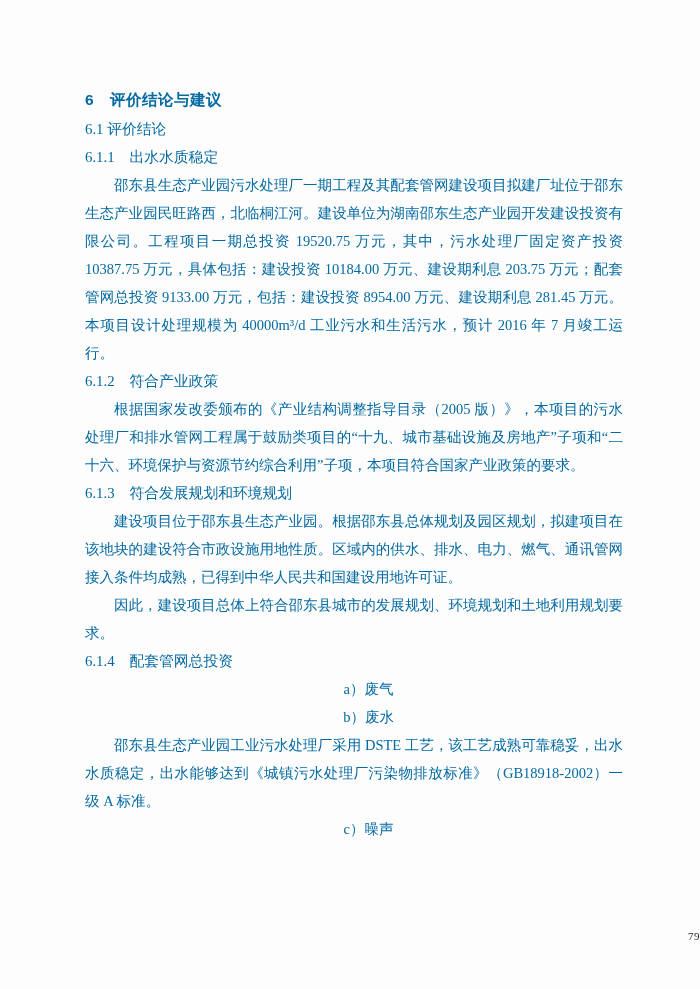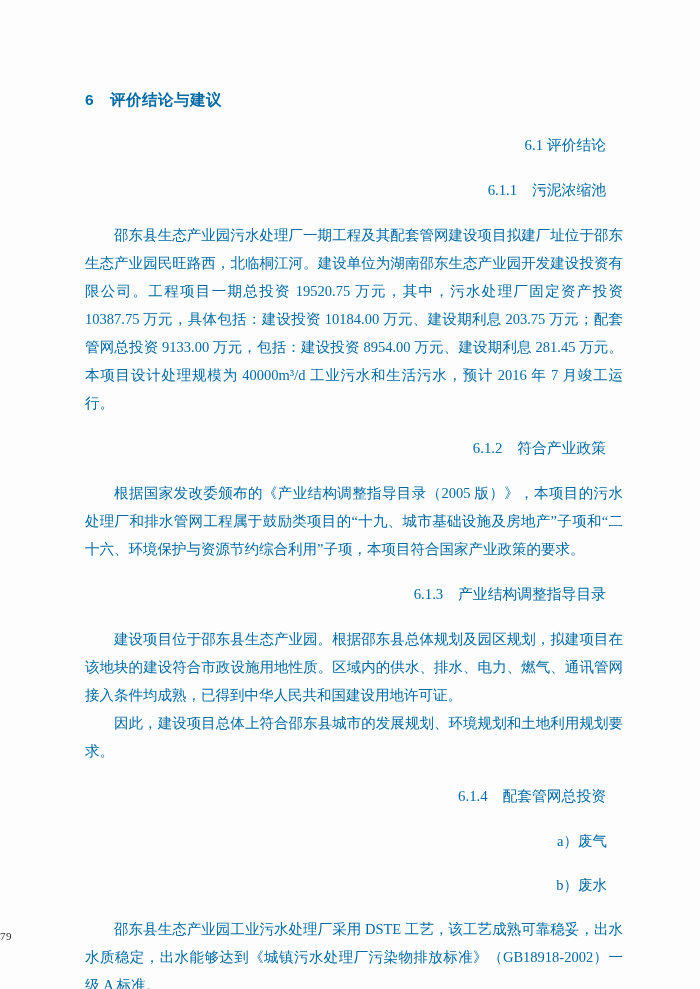--- a/index.html
+++ b/index.html
@@ -35,58 +35,58 @@
     font-size: 15.5px;
     line-height: 28px;
     margin: 0 0 1px 0;
     text-align: left;
     letter-spacing: 0.5px;
   }
   .h2, .h3 {
     font-weight: 400;
     font-size: 14.8px;
     line-height: 28px;
-    margin: 17px;
-    text-align: right;
+    margin: 0;
+    text-align: left;
   }
   .para {
     margin: 0;
     text-indent: 2em;
   }
   .subitem {
-    margin: 16px;
+    margin: 0;
     text-indent: 2em;
-    text-align: right;
+    text-align: center;
   }
   .footer {
     position: absolute;
     left: 0;
     top: 926px;
     width: 700px;
-    text-align: left;
+    text-align: right;
   }
   .pagenum {
     font-family: "Liberation Serif", "DejaVu Serif", serif;
     font-size: 11px;
     color: #2a2a2a;
     letter-spacing: 0.5px;
   }
 </style>
 </head>
 <body>
 
 <div class="page">
   <main class="content">
     <h1 class="h1">6　评价结论与建议</h1>
     <h2 class="h2">6.1 评价结论</h2>
-    <h3 class="h3">6.1.1　污泥浓缩池</h3>
+    <h3 class="h3">6.1.1　出水水质稳定</h3>
     <p class="para">邵东县生态产业园污水处理厂一期工程及其配套管网建设项目拟建厂址位于邵东生态产业园民旺路西，北临桐江河。建设单位为湖南邵东生态产业园开发建设投资有限公司。工程项目一期总投资 19520.75 万元，其中，污水处理厂固定资产投资 10387.75 万元，具体包括：建设投资 10184.00 万元、建设期利息 203.75 万元；配套管网总投资 9133.00 万元，包括：建设投资 8954.00 万元、建设期利息 281.45 万元。本项目设计处理规模为 40000m³/d 工业污水和生活污水，预计 2016 年 7 月竣工运行。</p>
     <h3 class="h3">6.1.2　符合产业政策</h3>
     <p class="para">根据国家发改委颁布的《产业结构调整指导目录（2005 版）》，本项目的污水处理厂和排水管网工程属于鼓励类项目的“十九、城市基础设施及房地产”子项和“二十六、环境保护与资源节约综合利用”子项，本项目符合国家产业政策的要求。</p>
-    <h3 class="h3">6.1.3　产业结构调整指导目录</h3>
+    <h3 class="h3">6.1.3　符合发展规划和环境规划</h3>
     <p class="para">建设项目位于邵东县生态产业园。根据邵东县总体规划及园区规划，拟建项目在该地块的建设符合市政设施用地性质。区域内的供水、排水、电力、燃气、通讯管网接入条件均成熟，已得到中华人民共和国建设用地许可证。</p>
     <p class="para">因此，建设项目总体上符合邵东县城市的发展规划、环境规划和土地利用规划要求。</p>
     <h3 class="h3">6.1.4　配套管网总投资</h3>
     <p class="subitem">a）废气</p>
     <p class="subitem">b）废水</p>
     <p class="para">邵东县生态产业园工业污水处理厂采用 DSTE 工艺，该工艺成熟可靠稳妥，出水水质稳定，出水能够达到《城镇污水处理厂污染物排放标准》（GB18918-2002）一级 A 标准。</p>
     <p class="subitem">c）噪声</p>
   </main>
 
   <footer class="footer">

